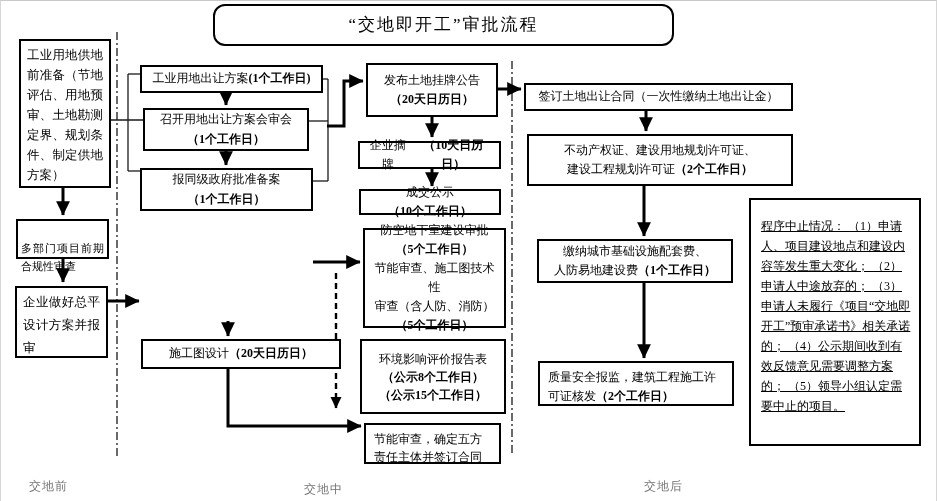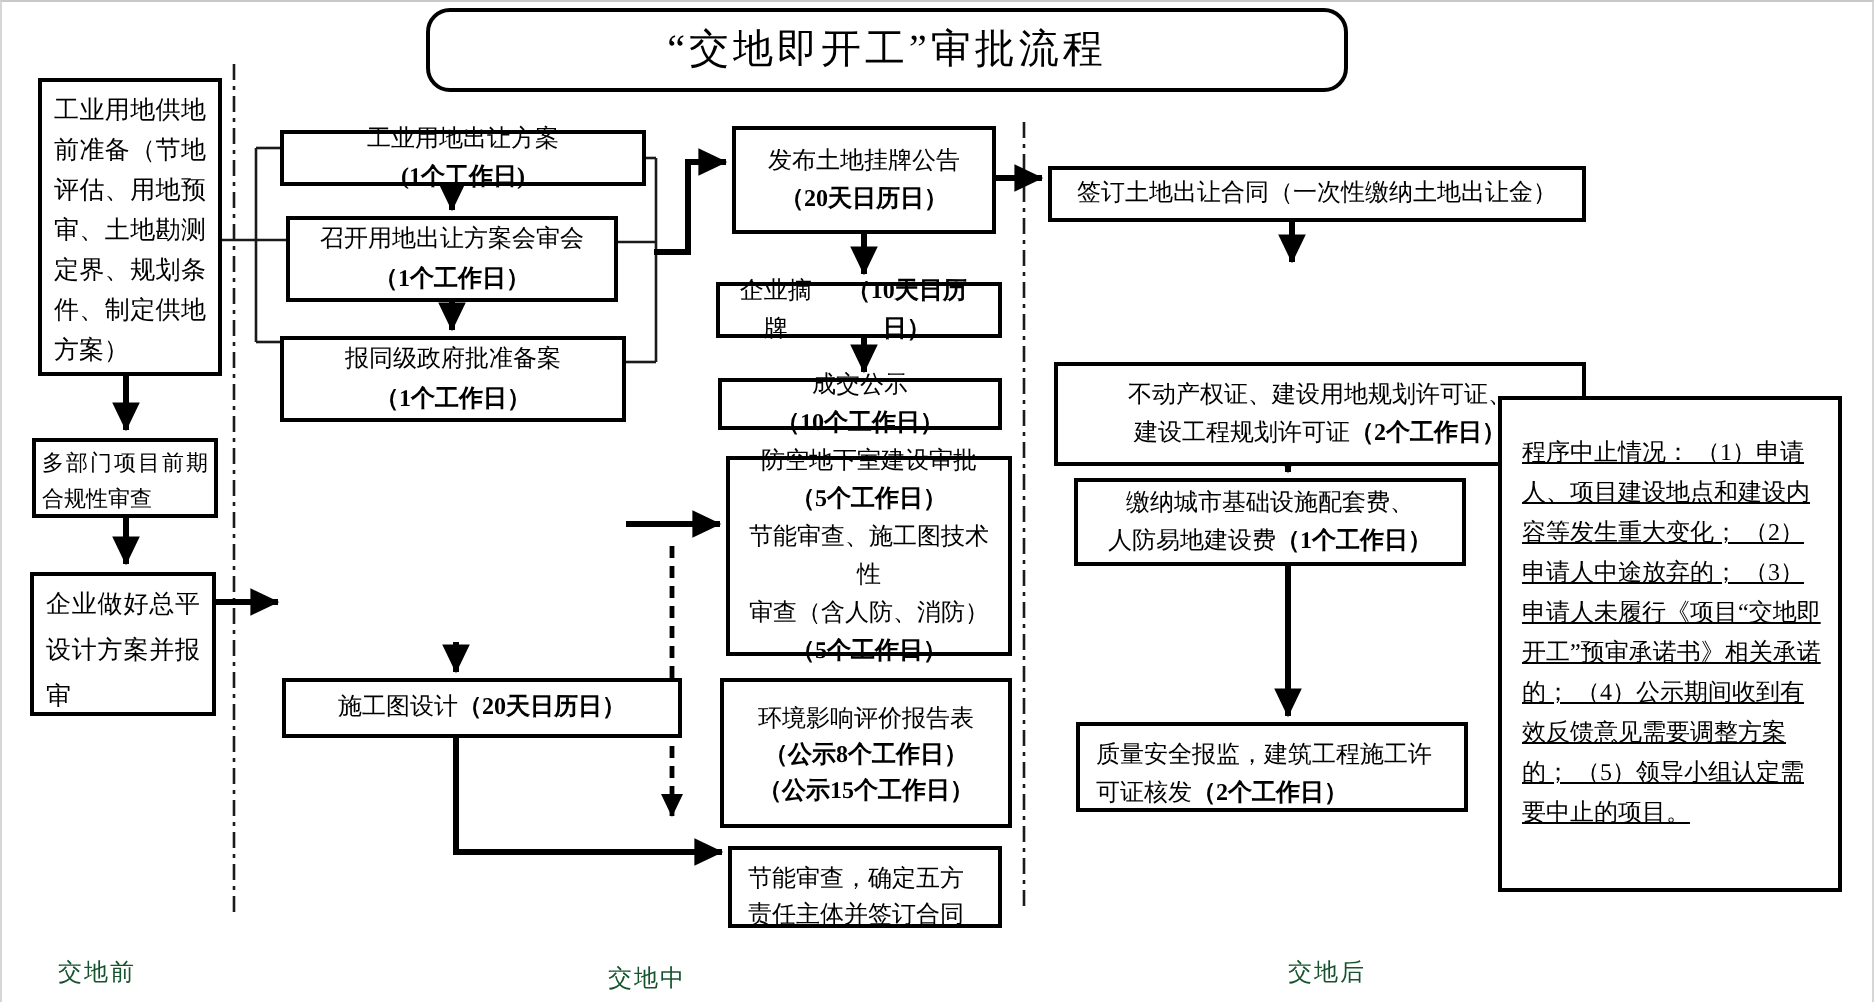--- a/index.html
+++ b/index.html
@@ -17,24 +17,24 @@
   .arrd{stroke:#000;stroke-width:2.4;fill:none;stroke-dasharray:6 4;marker-end:url(#ah);}
   .box{
     position:absolute;border:2px solid #000;background:#fff;box-sizing:border-box;
     font-size:12px;line-height:1.6;display:flex;flex-direction:column;
     justify-content:center;align-items:center;text-align:center;padding:2px 4px;
   }
   .box .ln{display:block;}
   .la{display:block;text-align:justify;padding:4px 6px;}
   .rounded{border-radius:12px;}
   .title-box{
-    font-size:20px;letter-spacing:2px;justify-content:center;align-items:center;
+    font-size:17px;letter-spacing:2px;justify-content:center;align-items:center;
   }
   .flowtext{display:block;text-align:left;padding:5px 8px;}
-  .phase{position:absolute;font-size:12px;color:#14532d;letter-spacing:1px;text-align:right;}
+  .phase{position:absolute;font-size:12px;color:#737373;letter-spacing:1px;text-align:right;}
   b{font-weight:bold;}
 </style>
 </head>
 <body>
 
 <div class="canvas">
 
   <svg class="wires" viewBox="0 0 937 501">
     <defs>
       <marker id="ah" markerWidth="5" markerHeight="4.6" refX="4.6" refY="2.3" orient="auto" markerUnits="strokeWidth">
@@ -72,28 +72,28 @@
     <line class="arr" x1="643" y1="282" x2="643" y2="357"></line>
   </svg>
 
   <div class="box rounded title-box" style="left:212px;top:3px;width:461px;height:42px;">
     <span>“交地即开工”审批流程</span>
   </div>
 
   <div class="box la" style="left:18px;top:38px;width:92px;height:149px;font-size:12.5px;line-height:20px;">
     <span>工业用地供地前准备（节地评估、用地预审、土地勘测定界、规划条件、制定供地方案）</span>
   </div>
-  <div class="box la" style="left:15px;top:218px;width:93px;height:40px;font-size:11px;line-height:18px;padding:2px 3px;">
+  <div class="box la" style="left:15px;top:218px;width:93px;height:40px;font-size:11px;line-height:18px;padding:18px 3px;">
     <span>多部门项目前期合规性审查</span>
   </div>
   <div class="box la" style="left:14px;top:285px;width:93px;height:72px;font-size:12.5px;line-height:23px;padding:3px 6px;">
     <span>企业做好总平设计方案并报审</span>
   </div>
 
-  <div class="box" style="left:139px;top:64px;width:183px;height:28px;flex-direction:column;">
+  <div class="box" style="left:139px;top:64px;width:183px;height:28px;flex-direction:row;">
     <span>工业用地出让方案</span>
       <b>(1个工作日)</b>
   </div>
   <div class="box" style="left:142px;top:107px;width:166px;height:43px;">
     <span class="ln">召开用地出让方案会审会</span>
     <b class="ln">（1个工作日）</b>
   </div>
   <div class="box" style="left:139px;top:167px;width:173px;height:43px;">
     <span class="ln">报同级政府批准备案</span>
     <b class="ln">（1个工作日）</b>
@@ -129,21 +129,21 @@
     <b class="ln">（公示8个工作日）</b>
     <b class="ln">（公示15个工作日）</b>
   </div>
   <div class="box flowtext" style="left:363px;top:422px;width:137px;height:41px;line-height:18px;">
     <span>节能审查，确定五方责任主体并签订合同</span>
   </div>
 
   <div class="box" style="left:523px;top:82px;width:269px;height:28px;flex-direction:row;">
     <span>签订土地出让合同（一次性缴纳土地出让金）</span>
   </div>
-  <div class="box" style="left:526px;top:133px;width:266px;height:52px;margin-top:47px;">
+  <div class="box" style="left:526px;top:133px;width:266px;height:52px;">
     <span class="ln">不动产权证、建设用地规划许可证、</span>
     <span class="ln"><span>建设工程规划许可证</span><b>（2个工作日）</b></span>
   </div>
   <div class="box" style="left:536px;top:238px;width:196px;height:44px;">
     <span class="ln">缴纳城市基础设施配套费、</span>
     <span class="ln"><span>人防易地建设费</span><b>（1个工作日）</b></span>
   </div>
   <div class="box flowtext" style="left:537px;top:360px;width:196px;height:45px;line-height:19px;">
     <span><span>质量安全报监，建筑工程施工许可证核发</span><b>（2个工作日）</b></span>
   </div>

